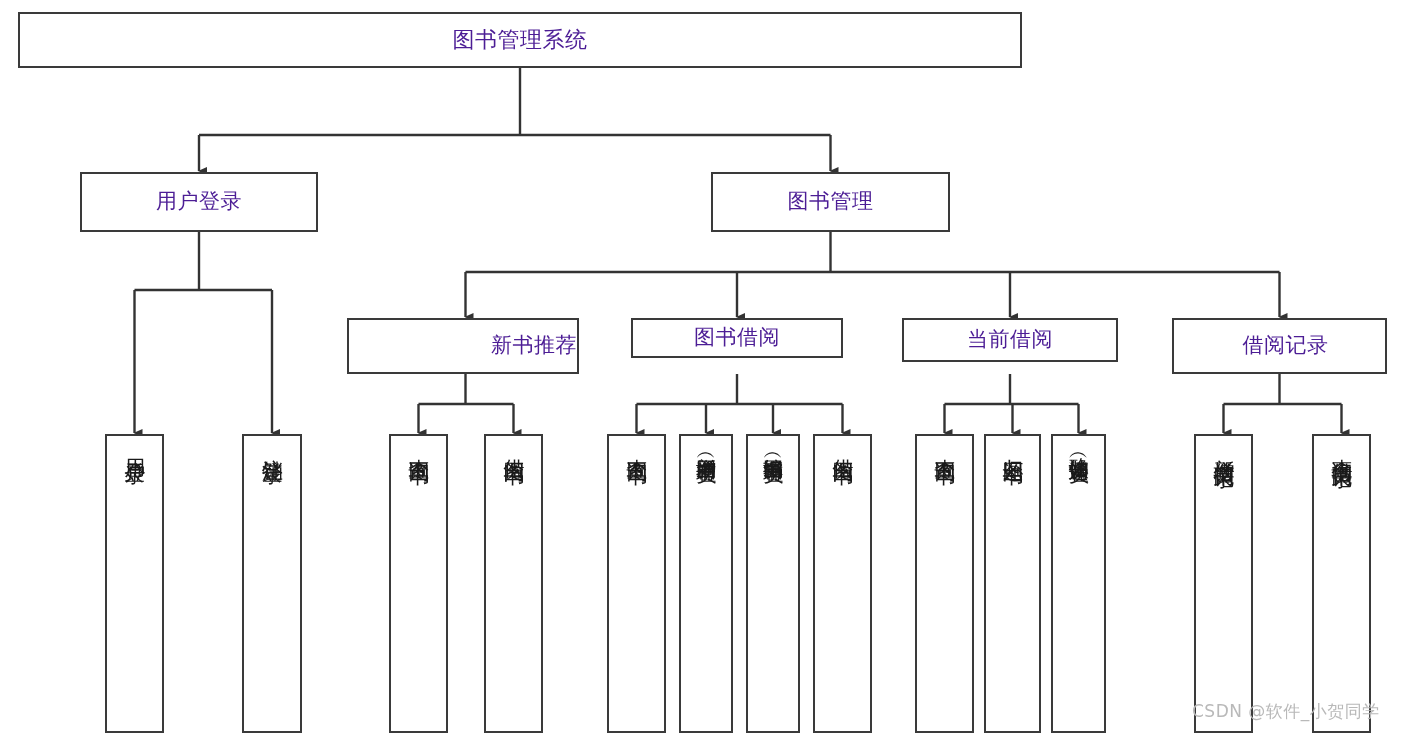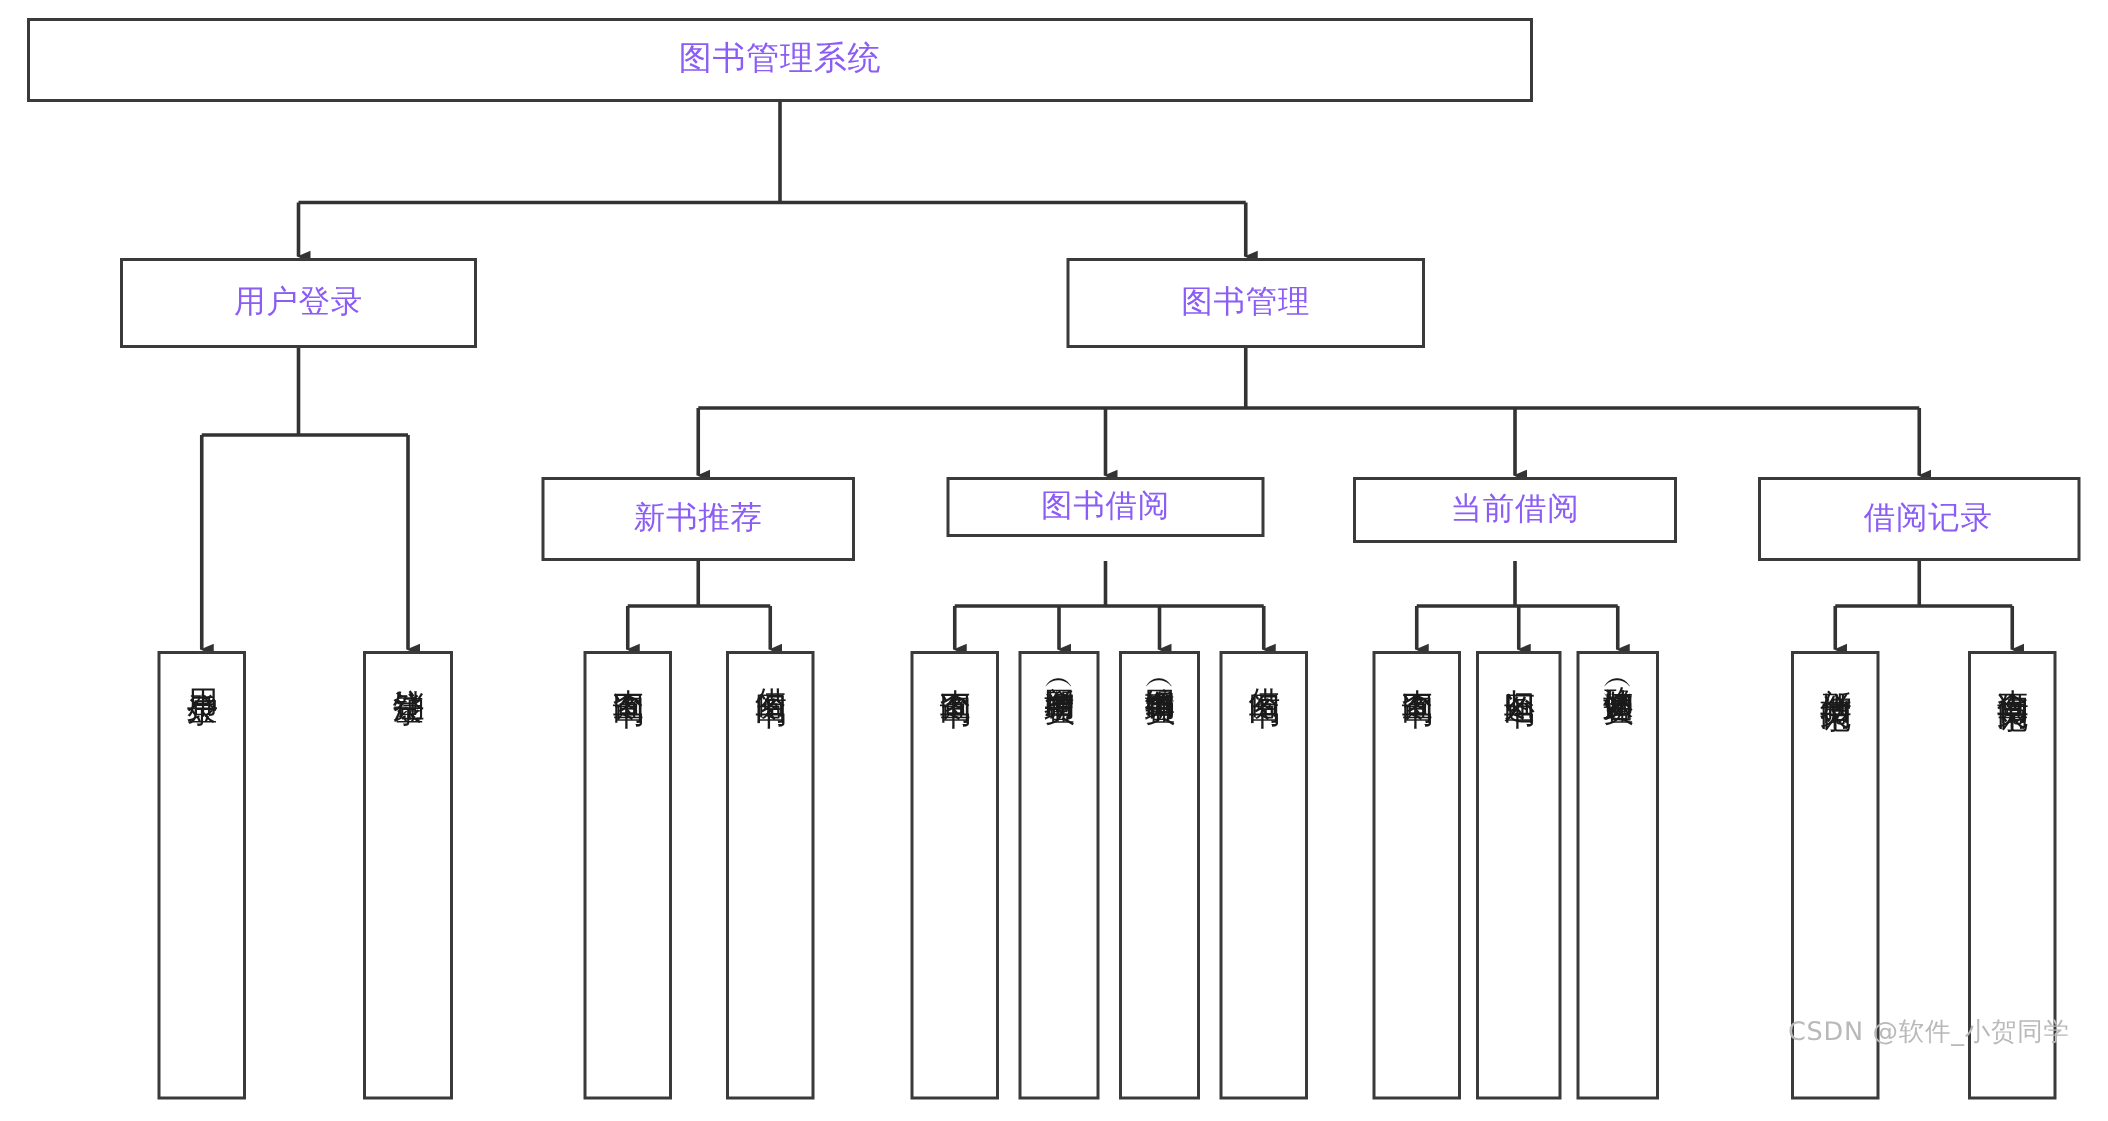--- a/index.html
+++ b/index.html
@@ -32,21 +32,21 @@
     background: #ffffff;
     border: 2px solid #3a3a3a;
     display: flex;
     align-items: center;
     justify-content: center;
     overflow: hidden;
   }
   .node-box.horizontal .node-label {
     font-size: 21px;
     line-height: 1.1;
-    color: #8b5cf6;
+    color: #4c1d95;
     letter-spacing: 0.5px;
     white-space: nowrap;
   }
   .node-box.vertical {
     align-items: flex-start;
     justify-content: center;
     padding-top: 6px;
   }
   .node-box.vertical .node-label {
     writing-mode: vertical-rl;
@@ -130,21 +130,21 @@
       </div>
       <div class="node-box horizontal" style="left: 711px; top: 172px; width: 239px; height: 60px;">
         <span class="node-label">图书管理</span>
       </div>
       <div class="node-box vertical" style="left: 105px; top: 434px; width: 59px; height: 299px;">
         <span class="node-label">用户登录</span>
       </div>
       <div class="node-box vertical" style="left: 242px; top: 434px; width: 60px; height: 299px;">
         <span class="node-label">注销登录</span>
       </div>
-      <div class="node-box horizontal" style="left: 361px; top: 318px; width: 209px; height: 56px;">
+      <div class="node-box horizontal" style="left: 347px; top: 318px; width: 232px; height: 56px; justify-content: flex-end;">
         <span class="node-label">新书推荐</span>
       </div>
       <div class="node-box horizontal" style="left: 631px; top: 318px; width: 212px; height: 40px;">
         <span class="node-label">图书借阅</span>
       </div>
       <div class="node-box horizontal" style="left: 902px; top: 318px; width: 216px; height: 44px;">
         <span class="node-label">当前借阅</span>
       </div>
       <div class="node-box horizontal" style="left: 1172px; top: 318px; width: 215px; height: 56px; padding-left: 12px;">
         <span class="node-label">借阅记录</span>
@@ -177,15 +177,15 @@
         <span class="node-label">确认归还（管理员）</span>
       </div>
       <div class="node-box vertical" style="left: 1194px; top: 434px; width: 59px; height: 299px;">
         <span class="node-label">新增借阅记录</span>
       </div>
       <div class="node-box vertical" style="left: 1312px; top: 434px; width: 59px; height: 299px;">
         <span class="node-label">查询借阅记录</span>
       </div>
     </div>
 
-  <div id="watermark" style="left: 1192px; top: 676px;">CSDN @软件_小贺同学</div>
+  <div id="watermark" style="left: 1192px; top: 700px;">CSDN @软件_小贺同学</div>
 
 </div>
 
 </body></html>

